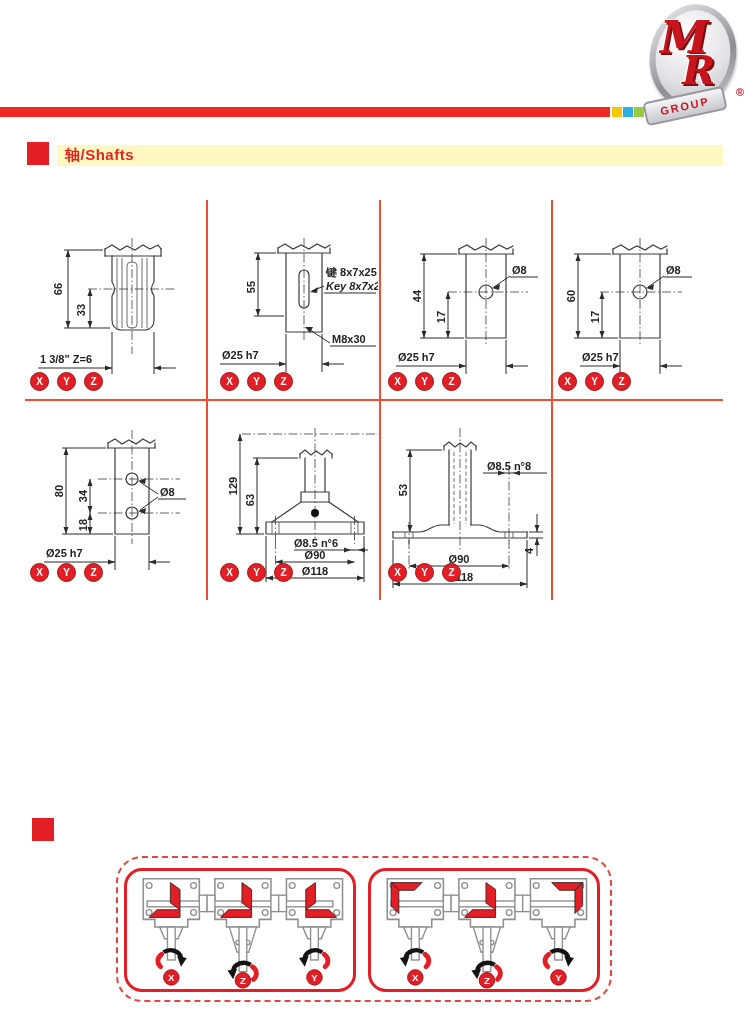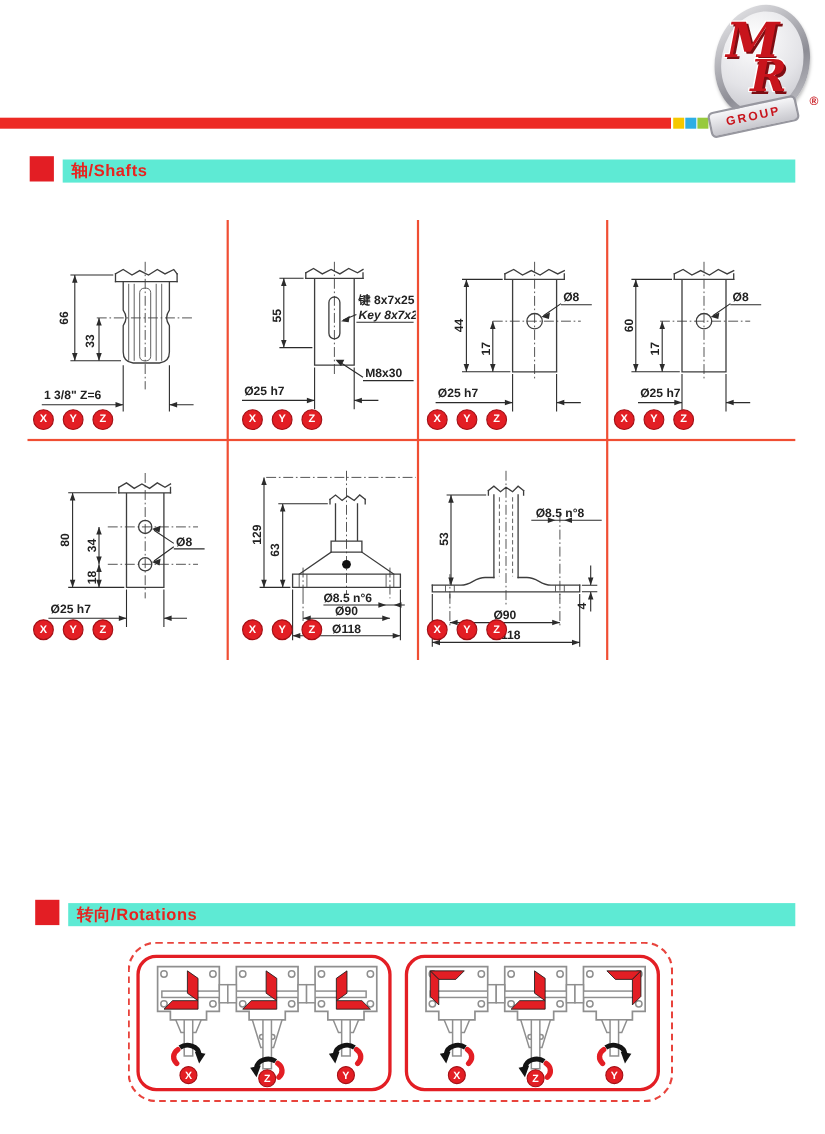--- a/index.html
+++ b/index.html
@@ -23,21 +23,21 @@
   .logo-r{position:absolute;left:44px;top:44px;font:italic bold 40px "DejaVu Serif",serif;color:#c8141c;
           text-shadow:2px 2px 0 #7e0d12,-1px -1px 0 #ffffff,1px -1px 0 #ffffff,-1px 1px 0 #ffffff;}
   .logo-banner{position:absolute;left:6px;top:92px;width:78px;height:20px;transform:rotate(-12deg);
                background:linear-gradient(#f6f6f8,#c7c7cd);border:2px solid #97979f;border-radius:5px;
                display:flex;align-items:center;justify-content:center;
                font:bold 11px "Liberation Sans",sans-serif;color:#c8141c;letter-spacing:2px;}
   .logo-reg{position:absolute;left:98px;top:84px;color:#c8141c;font:bold 11px "Liberation Sans",sans-serif;}
 
   
   .sec-sq{width:22px;height:23px;background:#e31e24;}
-  .sec-bar{height:21px;background:#5eead4;display:flex;align-items:center;}
+  .sec-bar{height:21px;background:#fef9c3;display:flex;align-items:center;}
   .sec-title{color:#e8231f;font:bold 15px "Liberation Sans",sans-serif;padding-left:8px;letter-spacing:.5px;}
 
   
   .vdiv{width:2px;background:#f04e33;}
   .hdiv{height:2px;background:#f04e33;}
 
   
   .badges{display:flex;}
   .axis{width:17px;height:17px;border-radius:50%;background:#e31e24;border:1px solid #a31016;
         color:#fff;font:bold 10px "Liberation Sans",sans-serif;display:flex;align-items:center;
@@ -318,23 +318,20 @@
     <span class="axis">Y</span>
     <span class="axis">Z</span>
   </div>
   <div class="abs badges" style="left:388px;top:563px;">
     <span class="axis">X</span>
     <span class="axis">Y</span>
     <span class="axis">Z</span>
   </div>
 
   <div class="abs sec-sq" style="left:32px;top:818px;"></div>
-  <div class="abs sec-bar" style="left:62px;top:821px;width:661px;">
-    <span class="sec-title">转向/Rotations</span>
-  </div>
 
   <div class="abs rot-dashed" style="left:116px;top:856px;width:492px;height:142px;"></div>
 
   <div class="abs rot-solid" style="left:124px;top:868px;width:226px;height:118px;">
     <svg width="226" height="118" viewBox="0 0 232 122">
       <path class="gb" d="M16,8 h58 v42 h-12 v8 h-34 v-8 h-12 z"></path>
       <path class="gb" d="M90,8 h58 v42 h-12 v8 h-34 v-8 h-12 z"></path>
       <path class="gb" d="M164,8 h58 v42 h-12 v8 h-34 v-8 h-12 z"></path>
       <rect class="gbl" x="20" y="31" width="192" height="6"></rect>
       <rect class="gbl" x="74" y="25" width="8" height="17"></rect>

